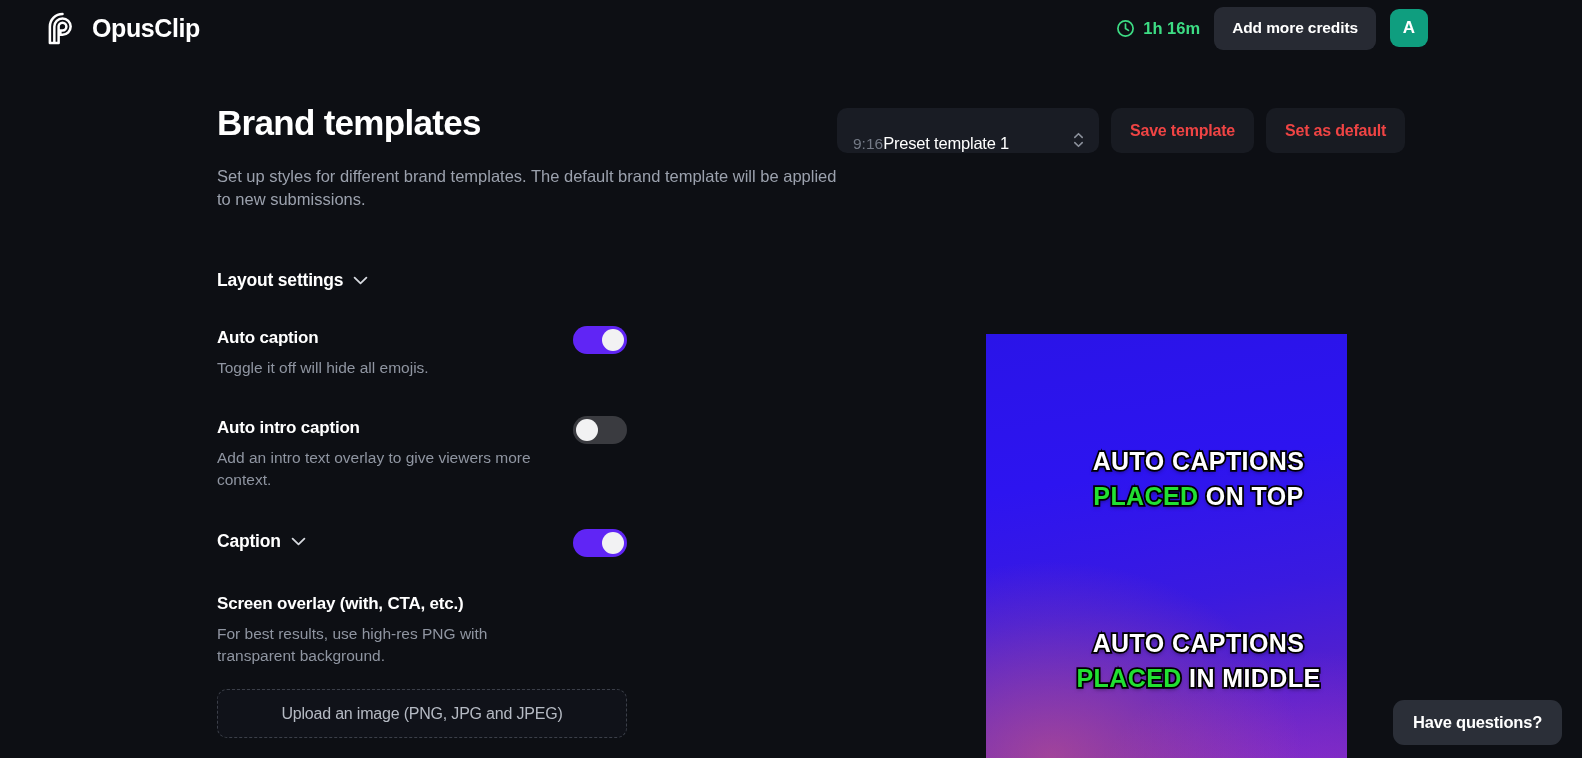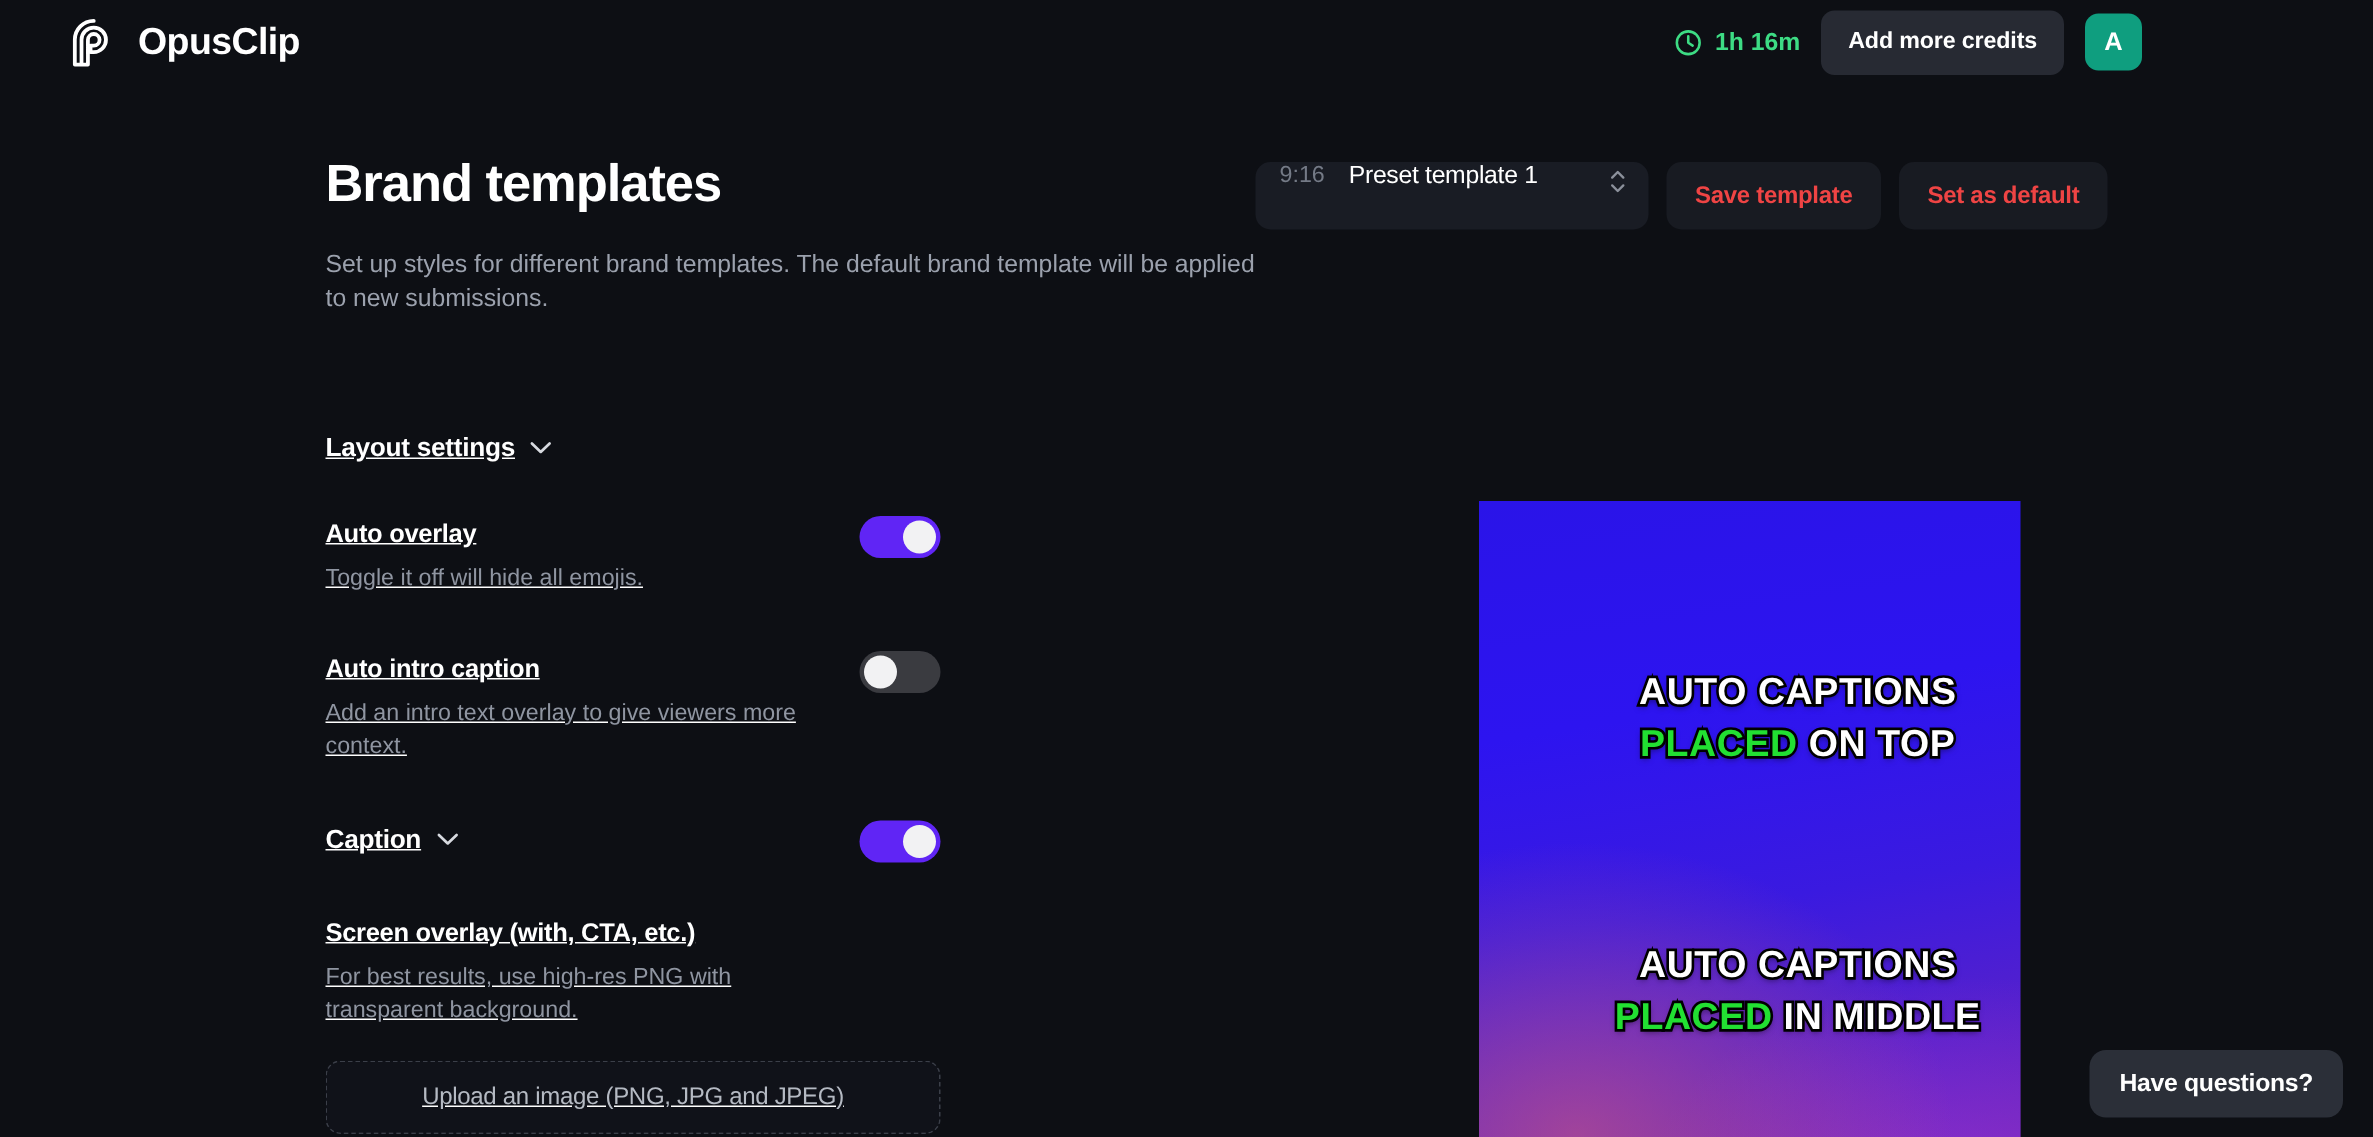--- a/index.html
+++ b/index.html
@@ -129,23 +129,23 @@
     display: flex;
     align-items: center;
     gap: 12px;
   }
   .select {
     width: 262px;
     height: 45px;
     background: #191c24;
     border-radius: 10px;
     display: flex;
-    align-items: flex-start;
+    align-items: flex-end;
     padding: 0 14px 0 16px;
-    gap: 16px;
+    gap: 0;
     cursor: pointer;
   }
   .select-ratio {
     font-size: 15.5px;
     color: #747a86;
     font-weight: 400;
   }
   .select-value {
     font-size: 16.5px;
     color: #ffffff;
@@ -165,24 +165,23 @@
     font-size: 16px;
     font-weight: 700;
     font-family: inherit;
     letter-spacing: -0.2px;
     cursor: pointer;
   }
 
   
   .settings {
     position: absolute;
-    top: 232px;
+    top: 214px;
     left: 217px;
     width: 410px;
-    text-decoration: underline;
   }
 
   .section-head {
     display: flex;
     align-items: center;
     gap: 10px;
     cursor: pointer;
   }
   .section-title {
     font-size: 17.5px;
@@ -363,21 +362,21 @@
         <svg class="chev-icon" viewBox="0 0 15 9" fill="none">
           <path d="M1.6 1.7 7.5 7.3l5.9-5.6" stroke="#d6d9df" stroke-width="1.8" stroke-linecap="round" stroke-linejoin="round"></path>
         </svg>
       </span>
     </div>
 
     <div class="gap-a"></div>
 
     <div class="setting-row">
       <div>
-        <div class="setting-label">Auto overlay</div>
+        <div class="setting-label">Auto caption</div>
         <div class="setting-desc">Toggle it off will hide all emojis.</div>
       </div>
       <div class="toggle on">
           <span class="knob"></span>
         </div>
     </div>
 
     <div class="gap-b"></div>
 
     <div class="setting-row">

